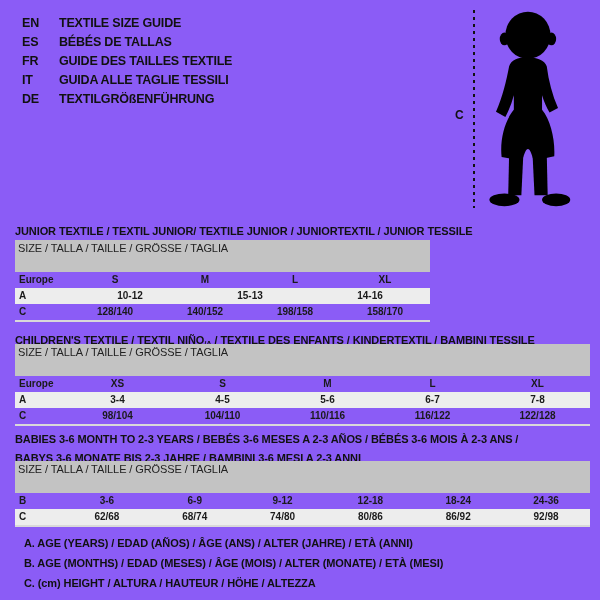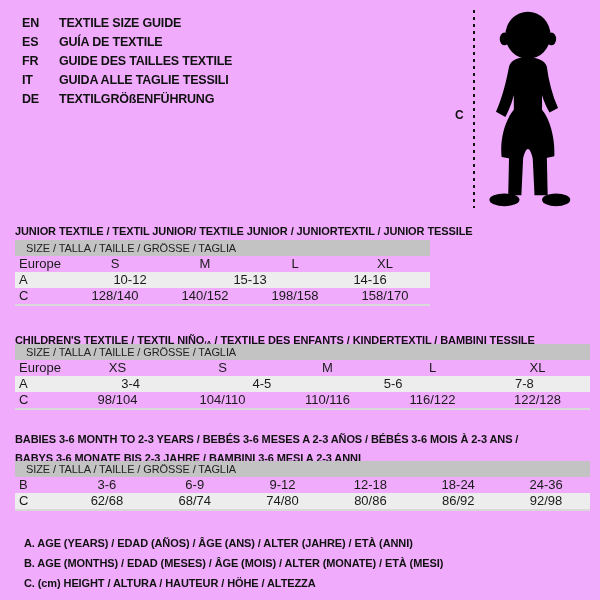--- a/index.html
+++ b/index.html
@@ -1,16 +1,16 @@
 <!DOCTYPE html>
 <html style="--bar-bg: #c3c3c3; --row-shaded: #ededed; --rule: #d9d9d9; --silhouette: #000000; --text: #1a1a1a;"><head>
 <meta charset="utf-8">
 <style>
   html,body{margin:0;padding:0;background:#fff;}
-  #app{position:relative;width:600px;height:600px;background:#f0abfc;overflow:hidden;
+  #app{position:relative;width:600px;height:600px;background:#8b5cf6;overflow:hidden;
        font-family:"Liberation Sans",sans-serif;color:#1a1a1a;
        -webkit-font-smoothing:antialiased;}
 
   
   .lang-block{position:absolute;left:22px;top:13px;}
   .lang-row{display:flex;height:19px;align-items:center;font-weight:700;
             font-size:12.5px;letter-spacing:-0.2px;color:#111;}
   .lang-code{width:37px;}
 
   
@@ -25,23 +25,23 @@
   .sec-title .subscript{font-size:7.5px;vertical-align:-2px;}
   #t1-title{left:15px;top:216px;}
   #t2-title{left:15px;top:325px;}
   #t3-title{left:15px;top:421px;line-height:18.5px;white-space:normal;width:575px;}
 
   
   .size-table{position:absolute;left:15px;border-bottom:2px solid var(--rule,#d9d9d9);}
   #t1{top:240px;width:415px;}
   #t2{top:344px;width:575px;}
   #t3{top:461px;width:575px;}
-  .bar{height:16px;line-height:16px;background:var(--bar-bg,#c3c3c3);
-       font-size:11px;padding-left:11px;color:#222;letter-spacing:-0.1px;}
-  .trow{display:flex;height:16px;line-height:16px;font-size:13px;color:#1a1a1a;}
+  .bar{height:32px;line-height:16px;background:var(--bar-bg,#c3c3c3);
+       font-size:11px;padding-left:3px;color:#222;letter-spacing:-0.1px;}
+  .trow{display:flex;height:16px;line-height:16px;font-size:10px;color:#1a1a1a;font-weight:bold;}
   .trow.shaded{background:var(--row-shaded,#ededed);}
   .lab{padding-left:4px;}
   #t1 .lab{width:51px;}
   #t2 .lab{width:46px;}
   #t3 .lab{width:44px;}
   .cell{flex:1;text-align:center;}
 
   
   .footnotes{position:absolute;left:24px;top:533px;font-weight:700;font-size:11px;
              line-height:20px;letter-spacing:-0.1px;color:#111;}
@@ -51,21 +51,21 @@
 
 <div id="app">
 
   <div class="lang-block">
     <div class="lang-row">
       <span class="lang-code">EN</span>
       <span class="lang-text">TEXTILE SIZE GUIDE</span>
     </div>
     <div class="lang-row">
       <span class="lang-code">ES</span>
-      <span class="lang-text">GUÍA DE TEXTILE</span>
+      <span class="lang-text">BÉBÉS DE TALLAS</span>
     </div>
     <div class="lang-row">
       <span class="lang-code">FR</span>
       <span class="lang-text">GUIDE DES TAILLES TEXTILE</span>
     </div>
     <div class="lang-row">
       <span class="lang-code">IT</span>
       <span class="lang-text">GUIDA ALLE TAGLIE TESSILI</span>
     </div>
     <div class="lang-row">
@@ -122,20 +122,21 @@
       <span class="cell">S</span>
       <span class="cell">M</span>
       <span class="cell">L</span>
       <span class="cell">XL</span>
     </div>
     <div class="trow shaded">
       <span class="lab">A</span>
       <span class="cell">3-4</span>
       <span class="cell">4-5</span>
       <span class="cell">5-6</span>
+      <span class="cell">6-7</span>
       <span class="cell">7-8</span>
     </div>
     <div class="trow">
       <span class="lab">C</span>
       <span class="cell">98/104</span>
       <span class="cell">104/110</span>
       <span class="cell">110/116</span>
       <span class="cell">116/122</span>
       <span class="cell">122/128</span>
     </div>

